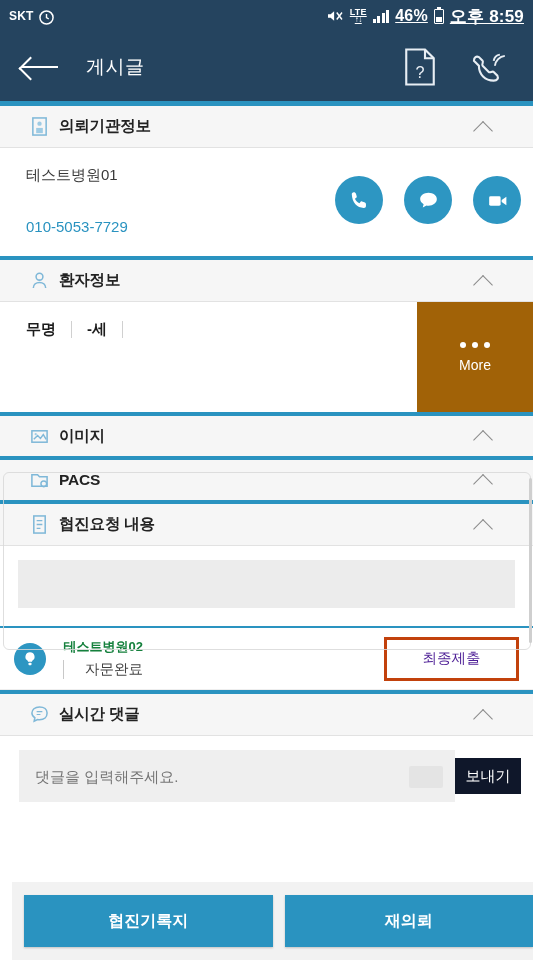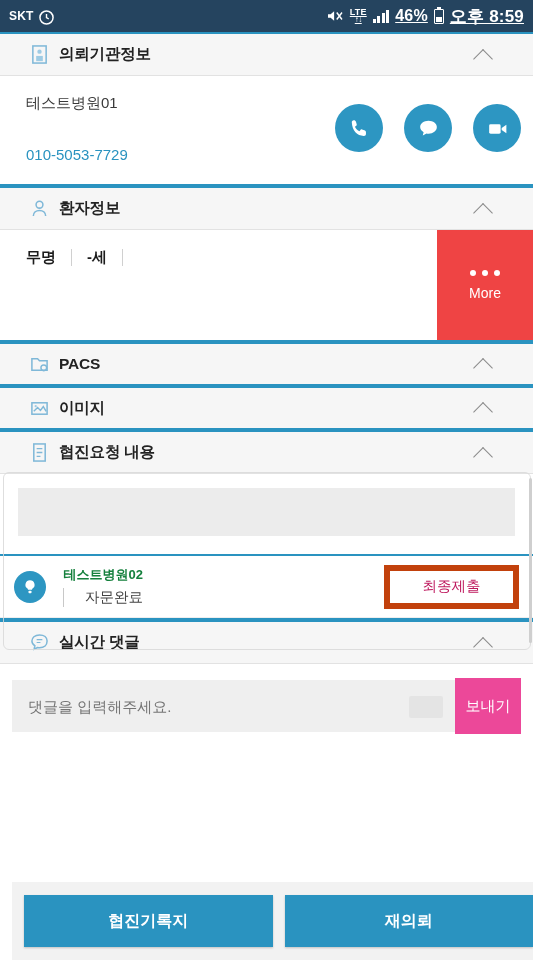--- a/index.html
+++ b/index.html
@@ -67,54 +67,54 @@
   .inst-actions { position:absolute; right:12px; top:28px; display:flex; gap:21px; }
   .circ-btn { width:48px; height:48px; border-radius:50%; background:#2d96c2;
               display:flex; align-items:center; justify-content:center; cursor:pointer;}
 
   
   .pat-body { position:relative; height:112px; background:#fff; border-bottom:2.5px solid #2a93c0; }
   .pat-fields { position:absolute; left:26px; top:18px; display:flex; align-items:center; font-size:15px; }
   .pat-fields span { font-weight:bold; color:#1c1c1c; }
   .pat-div { width:1px; height:17px; background:#d0d0d0; margin:0 15px; }
   .more-btn {
-    position:absolute; right:0; top:0; width:96px; height:100%;
-    background:#ef4444; color:#fff; display:flex; flex-direction:column;
+    position:absolute; right:0; top:0; width:116px; height:100%;
+    background:#a16207; color:#fff; display:flex; flex-direction:column;
     align-items:center; justify-content:center; gap:9px; cursor:pointer;
   }
   .more-dots { display:flex; gap:6px; }
   .more-dots i { width:6px; height:6px; border-radius:50%; background:#fff; display:block; }
   .more-label { font-size:14px; }
 
   .collapsed-sec { border-bottom:2.5px solid #2a93c0; }
   .req-body { background:#fff; padding:14px 18px 18px 18px; border-bottom:2.5px solid #2a93c0;}
   .req-box { height:48px; background:#ececec; }
 
   
   .cons-row { position:relative; height:62px; background:#fff; display:flex;
               align-items:center; padding:0 14px; border-bottom:1px solid #eeeeee;}
   .bulb { width:32px; height:32px; border-radius:50%; background:#2d96c2;
           display:flex;align-items:center;justify-content:center; flex:0 0 auto;}
   .cons-txt { margin-left:17px; }
   .cons-name { font-size:13px; font-weight:bold; color:#15803d;text-align:right; }
   .cons-status { font-size:14.5px; color:#444; margin-top:4px; padding-left:21px;
                  border-left:1px solid #c8c8c8; }
-  .submit-btn { margin-left:auto; width:135px; height:44px; border:6px solid #c2410c;
-                background:#fff; color:#be185d; font-size:14.5px; font-family:inherit;
+  .submit-btn { margin-left:auto; width:135px; height:44px; border:3px solid #c2410c;
+                background:#fff; color:#4c1d95; font-size:14.5px; font-family:inherit;
                 display:flex;align-items:center;justify-content:center; cursor:pointer;}
   .cons-sec-end { border-bottom:2.5px solid #2a93c0; }
 
   
   .cm-body { background:#fff; padding:14px 12px 12px 12px; display:flex; align-items:center; gap:0; }
-  .cm-input-wrap { position:relative; flex:1; height:52px; background:#efefef; display:flex; align-items:center;}
+  .cm-input-wrap { position:relative; flex:1; height:52px; background:#efefef; display:flex; align-items:center;margin-left:7px;}
   .cm-input { border:0; background:transparent; outline:none; width:100%; height:100%;
               padding:0 58px 0 16px; font-size:15px; color:#8d8d8d; font-family:inherit; }
   .cm-ghost { position:absolute; right:12px; top:16px; width:34px; height:22px;
               background:#e4e4e4; border-radius:2px; }
-  .send-btn { width:66px; height:56px; background:#ec4899; color:#fff; border:0;
+  .send-btn { width:66px; height:36px; background:#0f172a; color:#fff; border:0;
               font-size:15px; font-family:inherit; cursor:pointer; }
 
   
   .bottom-bar { position:absolute; left:12px; bottom:0; width:533px; height:78px;
                 background:#f2f2f2; display:flex; align-items:center; gap:12px; padding:0 12px; }
   .big-btn { flex:1; height:52px; background:#2a93c0; color:#fff; border:0;
              font-size:16px; font-weight:bold; font-family:inherit; cursor:pointer;
              box-shadow:0 1px 2px rgba(0,0,0,.2); }
 
   
@@ -154,20 +154,36 @@
           <i></i>
         </div>
       <span>46%</span>
       <div class="batt">
           <i></i>
         </div>
       <span class="clock">오후 8:59</span>
     </div>
   </div>
 
+  <div class="appbar">
+    <div class="back-arrow"></div>
+    <div class="appbar-title">게시글</div>
+    <div class="appbar-actions">
+      <svg class="ic-doc" viewBox="0 0 26 32">
+        <path d="M2 2 h15 l7 7 v21 H2 Z" fill="none" stroke="#e8eef4" stroke-width="1.7"></path>
+        <path d="M17 2 v7 h7" fill="none" stroke="#e8eef4" stroke-width="1.7"></path>
+        <text x="13" y="25" font-size="13" fill="#e8eef4" text-anchor="middle" font-family="Liberation Sans, sans-serif">?</text>
+      </svg>
+      <svg class="ic-phone-ring" viewBox="0 0 34 32">
+        <path d="M8 15 c0 7 5 12 12 12 c3 0 4-2 3-4 l-3-3 c-1-1-3 1-4 0 l-5-5 c-1-1 1-3 0-4 l-3-3 c-2-1-4 0-4 3 z" fill="none" stroke="#e8eef4" stroke-width="1.7"></path>
+        <path d="M20 11 a6 6 0 0 1 5 -5" fill="none" stroke="#e8eef4" stroke-width="1.6"></path>
+        <path d="M21 15 a9 9 0 0 1 8 -8" fill="none" stroke="#e8eef4" stroke-width="1.6"></path>
+      </svg>
+    </div>
+  </div>
 
   <div class="section-head">
     <svg class="sec-ic" viewBox="0 0 20 22">
       <rect x="3" y="2" width="14" height="18" fill="none" stroke="#7fb8d8" stroke-width="1.6"></rect>
       <circle cx="10" cy="8" r="2.3" fill="#9ecbe4"></circle>
       <rect x="6.5" y="12.5" width="7" height="5.5" fill="#9ecbe4"></rect>
     </svg>
     <div class="sh-label">의뢰기관정보</div>
     <div class="chev"></div>
   </div>
@@ -218,34 +234,34 @@
           <i></i>
           <i></i>
           <i></i>
         </div>
       <div class="more-label">More</div>
     </div>
   </div>
 
   <div class="section-head collapsed-sec">
     <svg class="sec-ic" viewBox="0 0 20 22">
-      <path d="M2 5 h6 l2 2 h8 v10 H2 Z" fill="none" stroke="#7fb8d8" stroke-width="1.6"></path>
-      <circle cx="14.5" cy="14.5" r="3" fill="none" stroke="#7fb8d8" stroke-width="1.5"></circle>
-    </svg>
-    <div class="sh-label">PACS</div>
-    <div class="chev"></div>
-  </div>
-
-  <div class="section-head collapsed-sec">
-    <svg class="sec-ic" viewBox="0 0 20 22">
       <rect x="2" y="5" width="16" height="12" fill="none" stroke="#7fb8d8" stroke-width="1.6"></rect>
       <path d="M4 14 l4-4 3 3 3-4 3 5" fill="none" stroke="#7fb8d8" stroke-width="1.5"></path>
       <circle cx="6" cy="8.5" r="1.2" fill="#9ecbe4"></circle>
     </svg>
     <div class="sh-label">이미지</div>
+    <div class="chev"></div>
+  </div>
+
+  <div class="section-head collapsed-sec">
+    <svg class="sec-ic" viewBox="0 0 20 22">
+      <path d="M2 5 h6 l2 2 h8 v10 H2 Z" fill="none" stroke="#7fb8d8" stroke-width="1.6"></path>
+      <circle cx="14.5" cy="14.5" r="3" fill="none" stroke="#7fb8d8" stroke-width="1.5"></circle>
+    </svg>
+    <div class="sh-label">PACS</div>
     <div class="chev"></div>
   </div>
 
   <div class="section-head">
     <svg class="sec-ic" viewBox="0 0 20 22">
       <rect x="4" y="2" width="12" height="18" fill="none" stroke="#7fb8d8" stroke-width="1.6"></rect>
       <path d="M7 7 h6 M7 11 h6 M7 15 h4" stroke="#7fb8d8" stroke-width="1.4"></path>
     </svg>
     <div class="sh-label">협진요청 내용</div>
     <div class="chev"></div>

